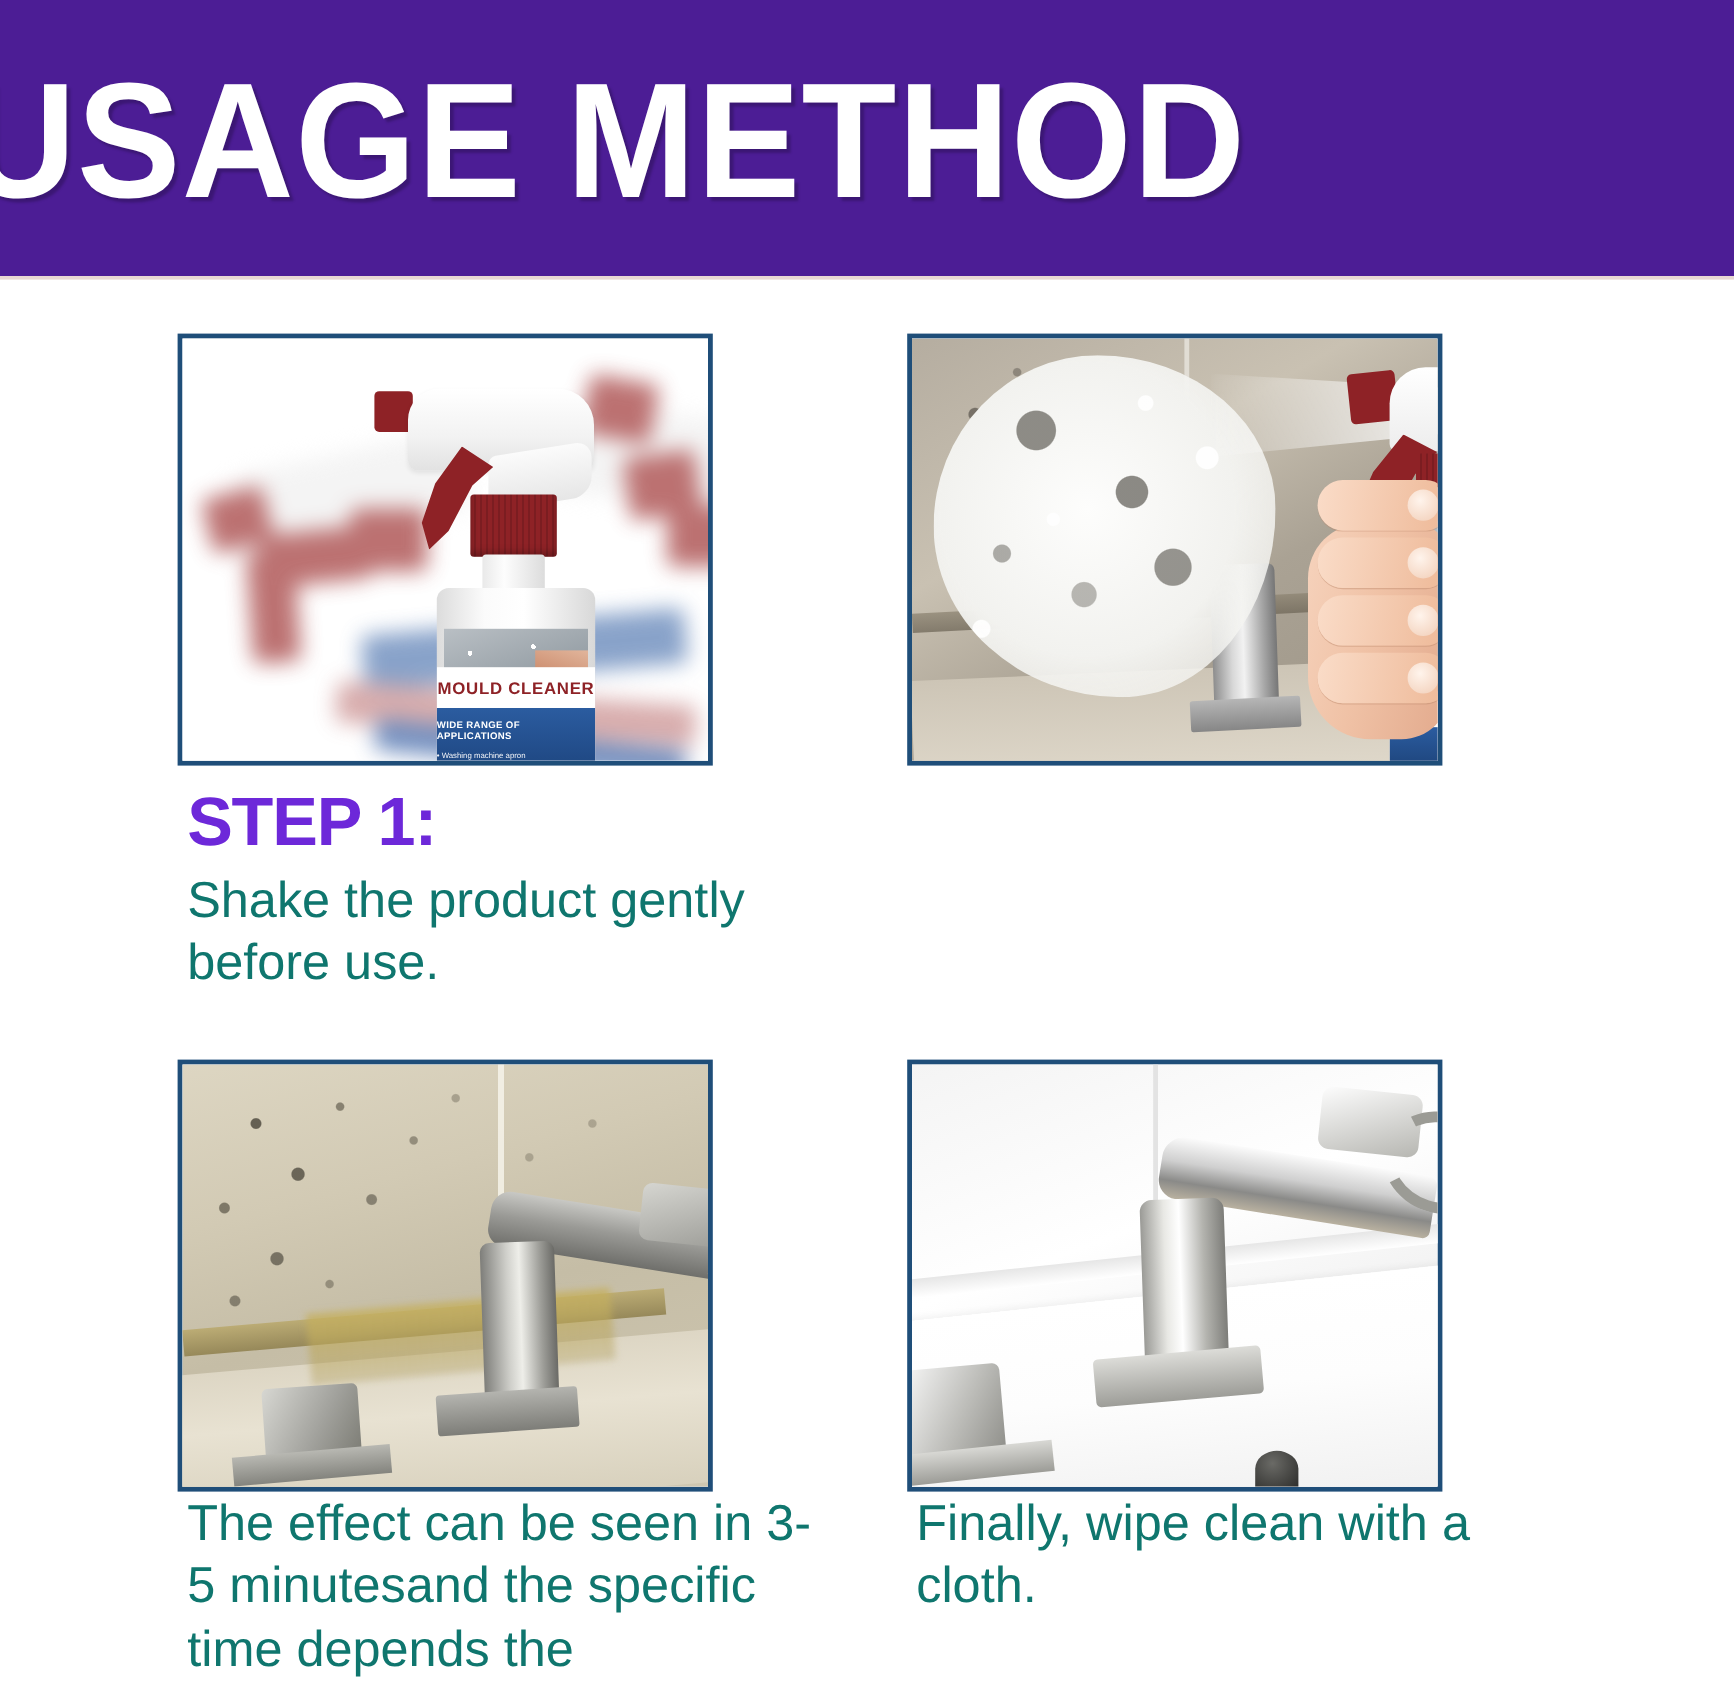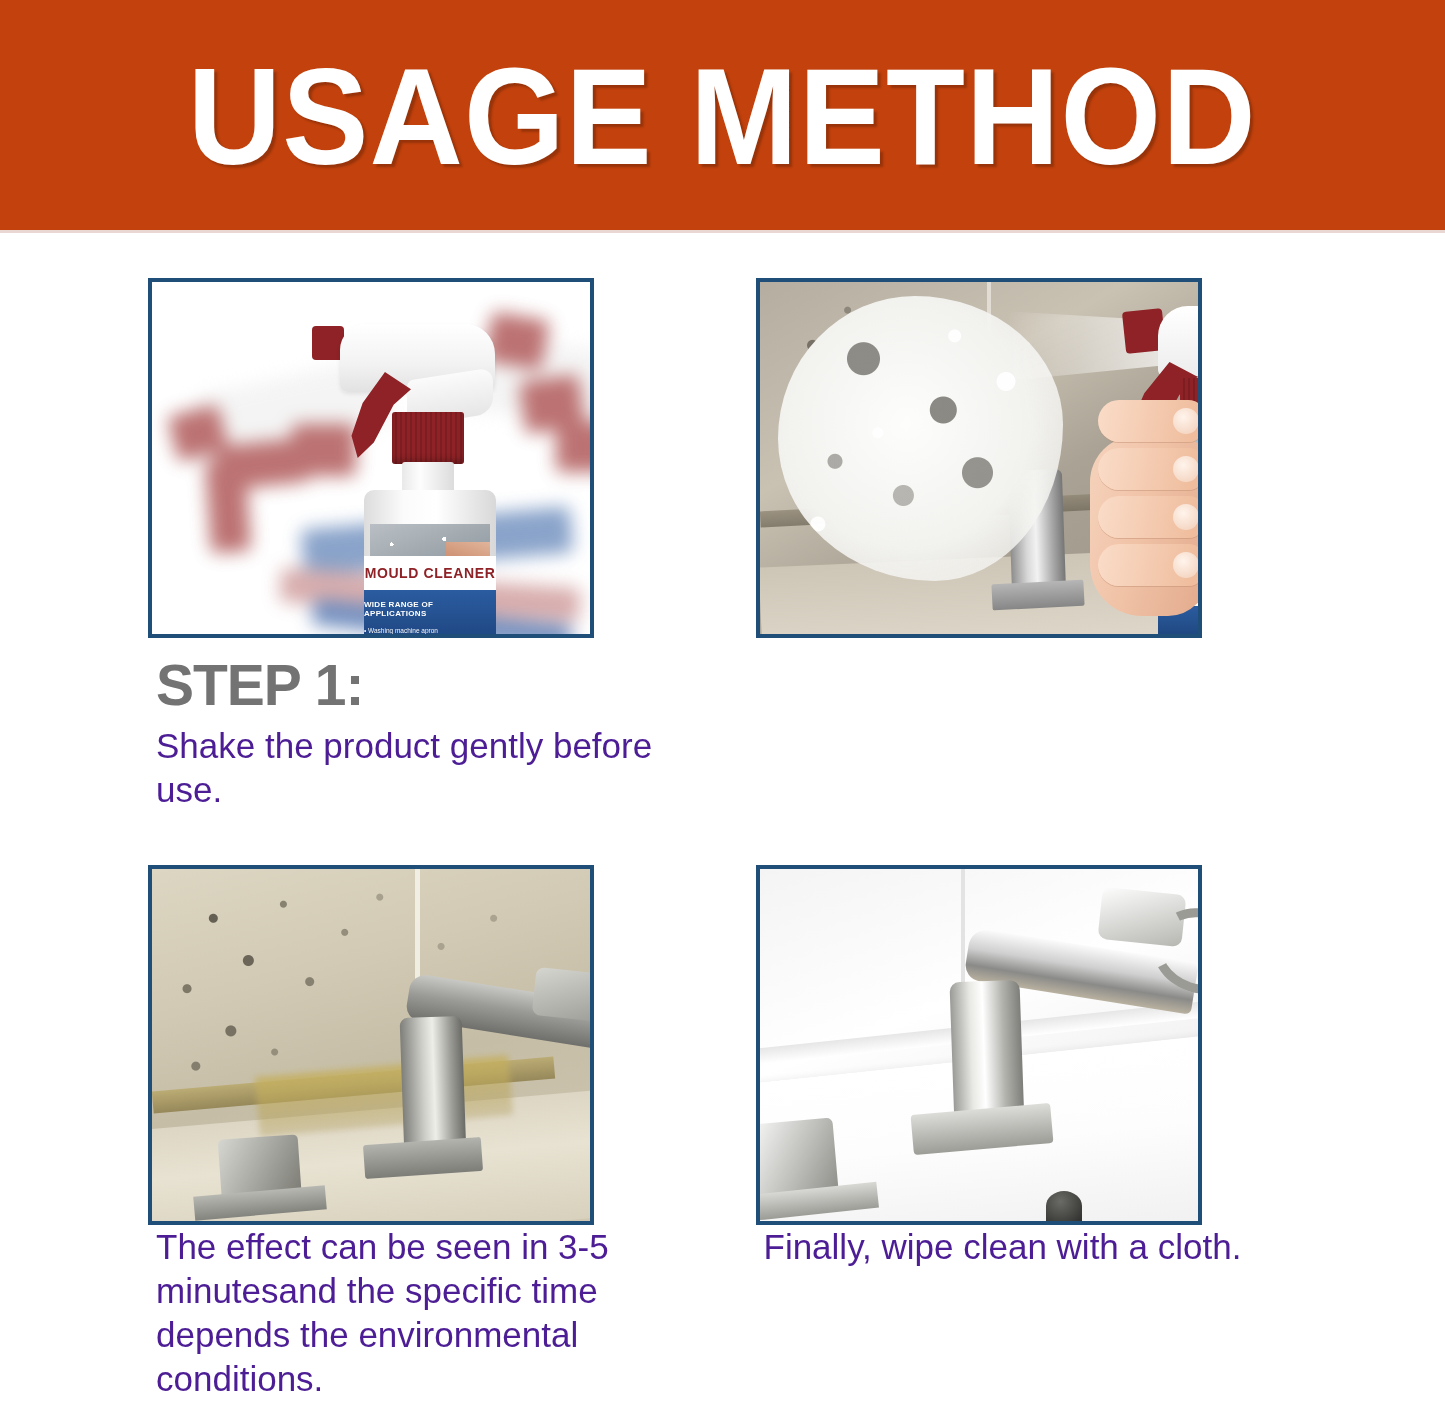--- a/index.html
+++ b/index.html
@@ -15,24 +15,24 @@
     position: relative;
   }
 
   
   .banner {
     position: absolute;
     left: 0;
     top: 0;
     width: 1445px;
     height: 230px;
-    background: #c2410c;
+    background: #4c1d95;
     display: flex;
     align-items: center;
-    justify-content: center;
+    justify-content: flex-start;
     overflow: hidden;
   }
   .banner-title {
     color: #ffffff;
     font-family: "Liberation Sans Narrow", "Liberation Sans", sans-serif;
     font-weight: 700;
     font-size: 122px;
     line-height: 1;
     letter-spacing: 1px;
     transform: scaleX(1.06) scaleY(1.12);
@@ -76,28 +76,28 @@
   }
   .photo {
     position: absolute;
     inset: 0;
     overflow: hidden;
   }
 
   .step-title {
     font-size: 57px;
     font-weight: 700;
-    color: #737373;
+    color: #6d28d9;
     letter-spacing: -1px;
     margin: 18px 0 8px 8px;
     line-height: 1.05;
   }
   .step-desc {
-    font-size: 35px;
-    color: #4c1d95;
+    font-size: 42px;
+    color: #0f766e;
     line-height: 1.25;
     margin: 0 0 0 8px;
     max-width: 560px;
   }
   .row-2 { margin-top: 54px; }
   .cell-3 .step-desc { max-width: 575px; }
 
   
   .p1 { background: #ffffff; }
   .p1-blurwrap {

